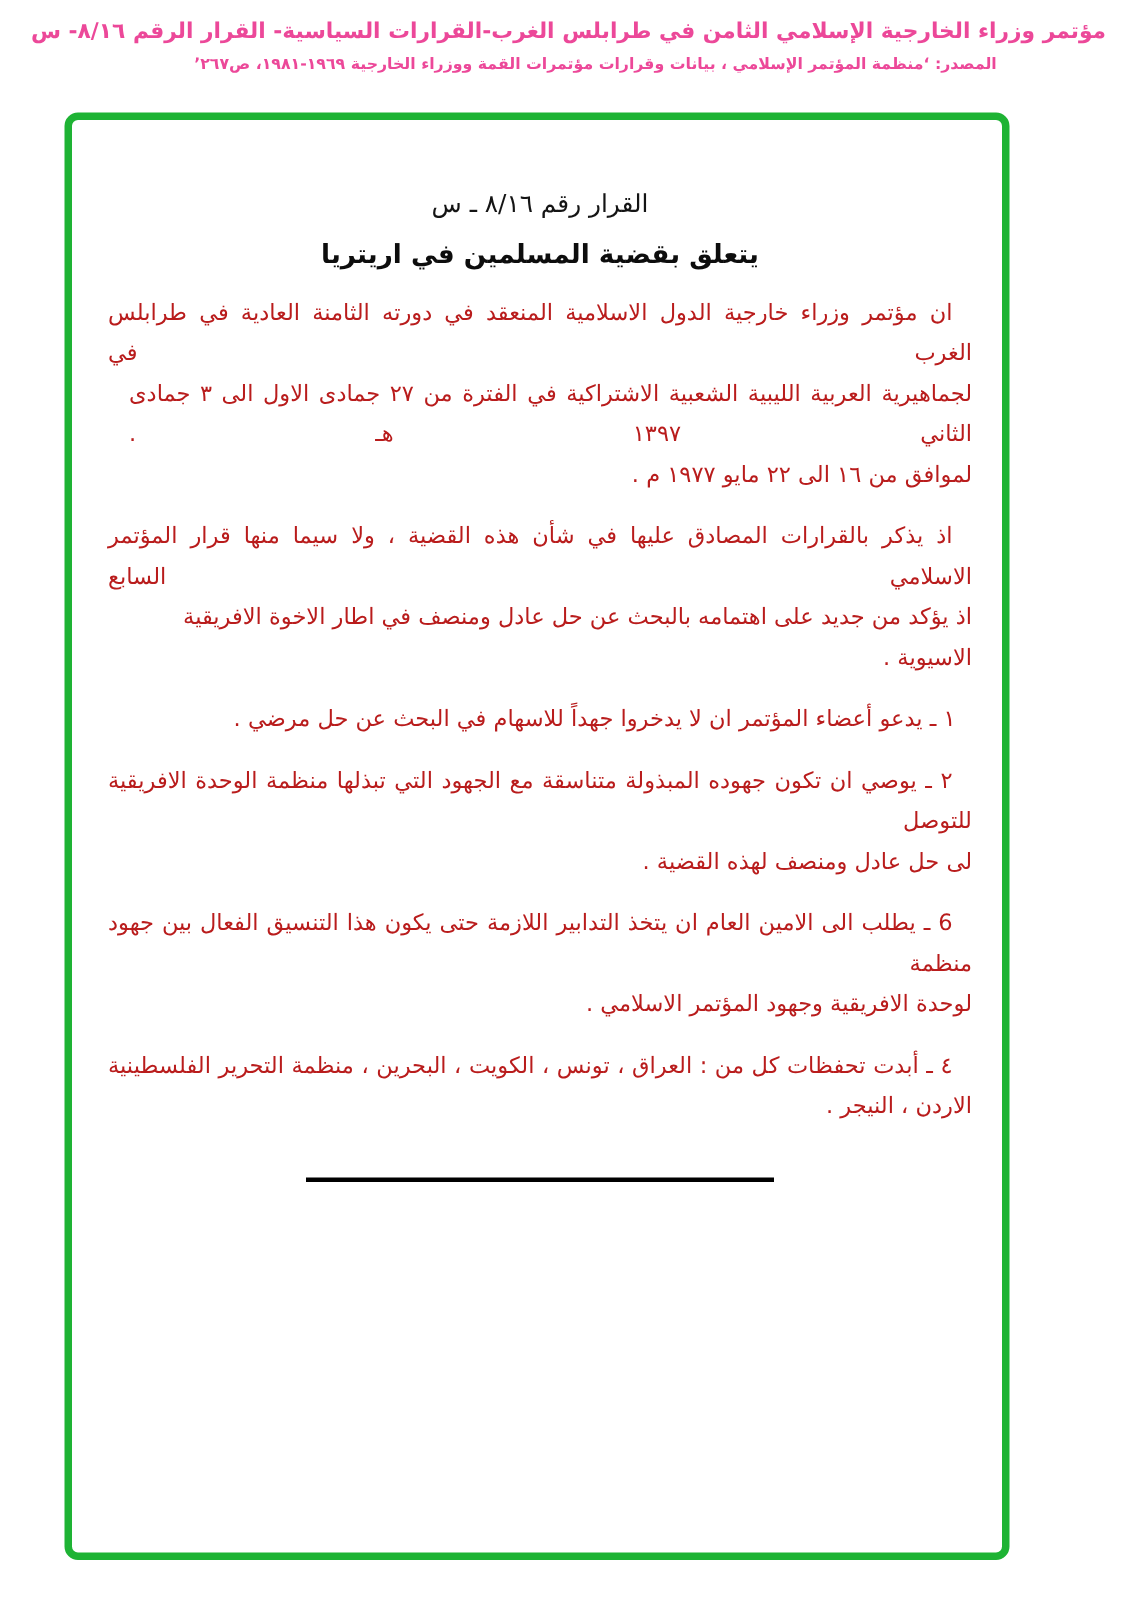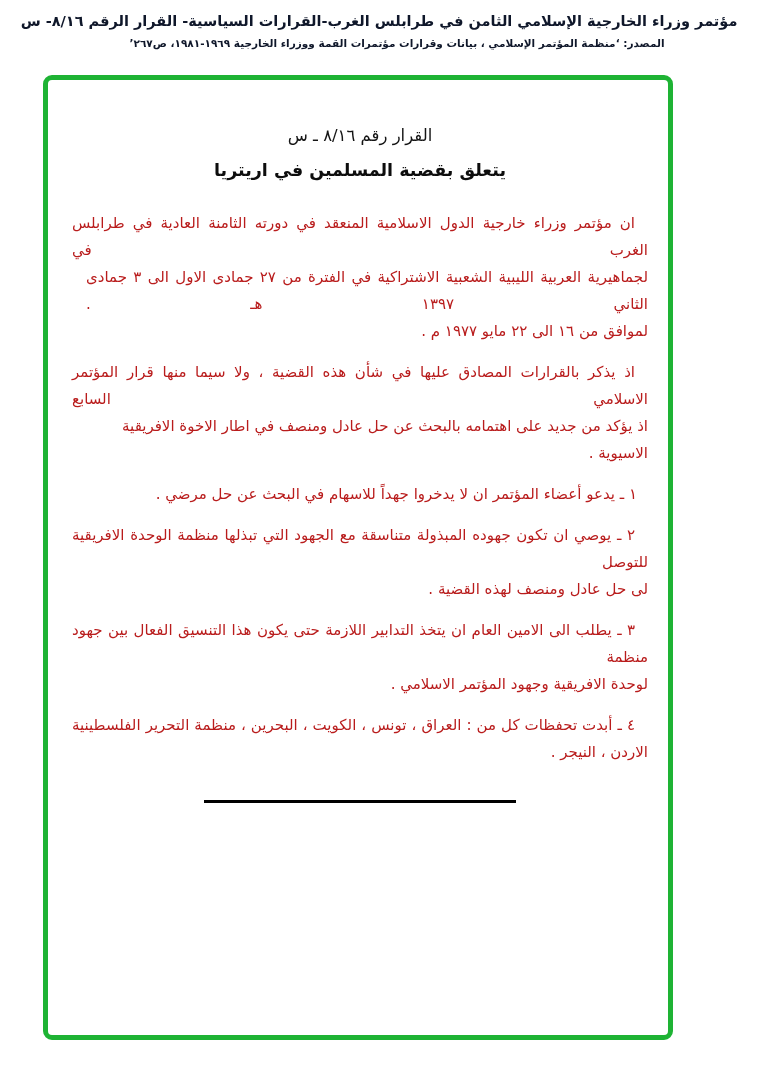--- a/index.html
+++ b/index.html
@@ -7,21 +7,21 @@
     position:relative;
     width:758px;height:1078px;
     background:#ffffff;
     font-family:"DejaVu Sans",sans-serif;
     color:#111;
     overflow:hidden;
   }
   
   .hdr{
     position:absolute;top:10px;left:0;right:0;
-    direction:rtl;text-align:center;color:#0f172a;
+    direction:rtl;text-align:center;color:#ec4899;
   }
   .hdr1{
     font-size:14.5px;font-weight:700;line-height:22px;
     letter-spacing:0;
   }
   .hdr2{
     font-size:10.5px;font-weight:700;line-height:18px;margin-top:2px;padding-left:36px;
   }
   
   .docbox{
@@ -38,21 +38,21 @@
     text-align:center;
     font-size:16.5px;font-weight:400;
     line-height:24px;
     margin-bottom:9px;
     color:#141414;
   }
   .subtitle{
     text-align:center;
     font-size:17.5px;font-weight:700;
     line-height:27px;
-    margin-bottom:26px;
+    margin-bottom:11px;
     color:#0d0d0d;
   }
   .body{
     font-size:15px;
     color:#b91c1c;
   }
   .para{margin:0 0 14px 0;}
   .line{
     line-height:27px;
     white-space:normal;
@@ -93,21 +93,21 @@
           <div class="line right">اذ يؤكد من جديد على اهتمامه بالبحث عن حل عادل ومنصف في اطار الاخوة الافريقية الاسيوية .</div>
         </div>
         <div class="para">
           <div class="line right-indent">١ ـ يدعو أعضاء المؤتمر ان لا يدخروا جهداً للاسهام في البحث عن حل مرضي .</div>
         </div>
         <div class="para">
           <div class="line justify-indent">٢ ـ يوصي ان تكون جهوده المبذولة متناسقة مع الجهود التي تبذلها منظمة الوحدة الافريقية للتوصل</div>
           <div class="line right">لى حل عادل ومنصف لهذه القضية .</div>
         </div>
         <div class="para">
-          <div class="line justify-indent">٣ ـ يطلب الى الامين العام ان يتخذ التدابير اللازمة حتى يكون هذا التنسيق الفعال بين جهود منظمة</div>
+          <div class="line justify-indent">6 ـ يطلب الى الامين العام ان يتخذ التدابير اللازمة حتى يكون هذا التنسيق الفعال بين جهود منظمة</div>
           <div class="line right">لوحدة الافريقية وجهود المؤتمر الاسلامي .</div>
         </div>
         <div class="para">
           <div class="line justify-indent">٤ ـ أبدت تحفظات كل من : العراق ، تونس ، الكويت ، البحرين ، منظمة التحرير الفلسطينية</div>
           <div class="line right">الاردن ، النيجر .</div>
         </div>
       </div>
 
     <div class="rule" style="background: rgb(0, 0, 0);"></div>
   </div>

